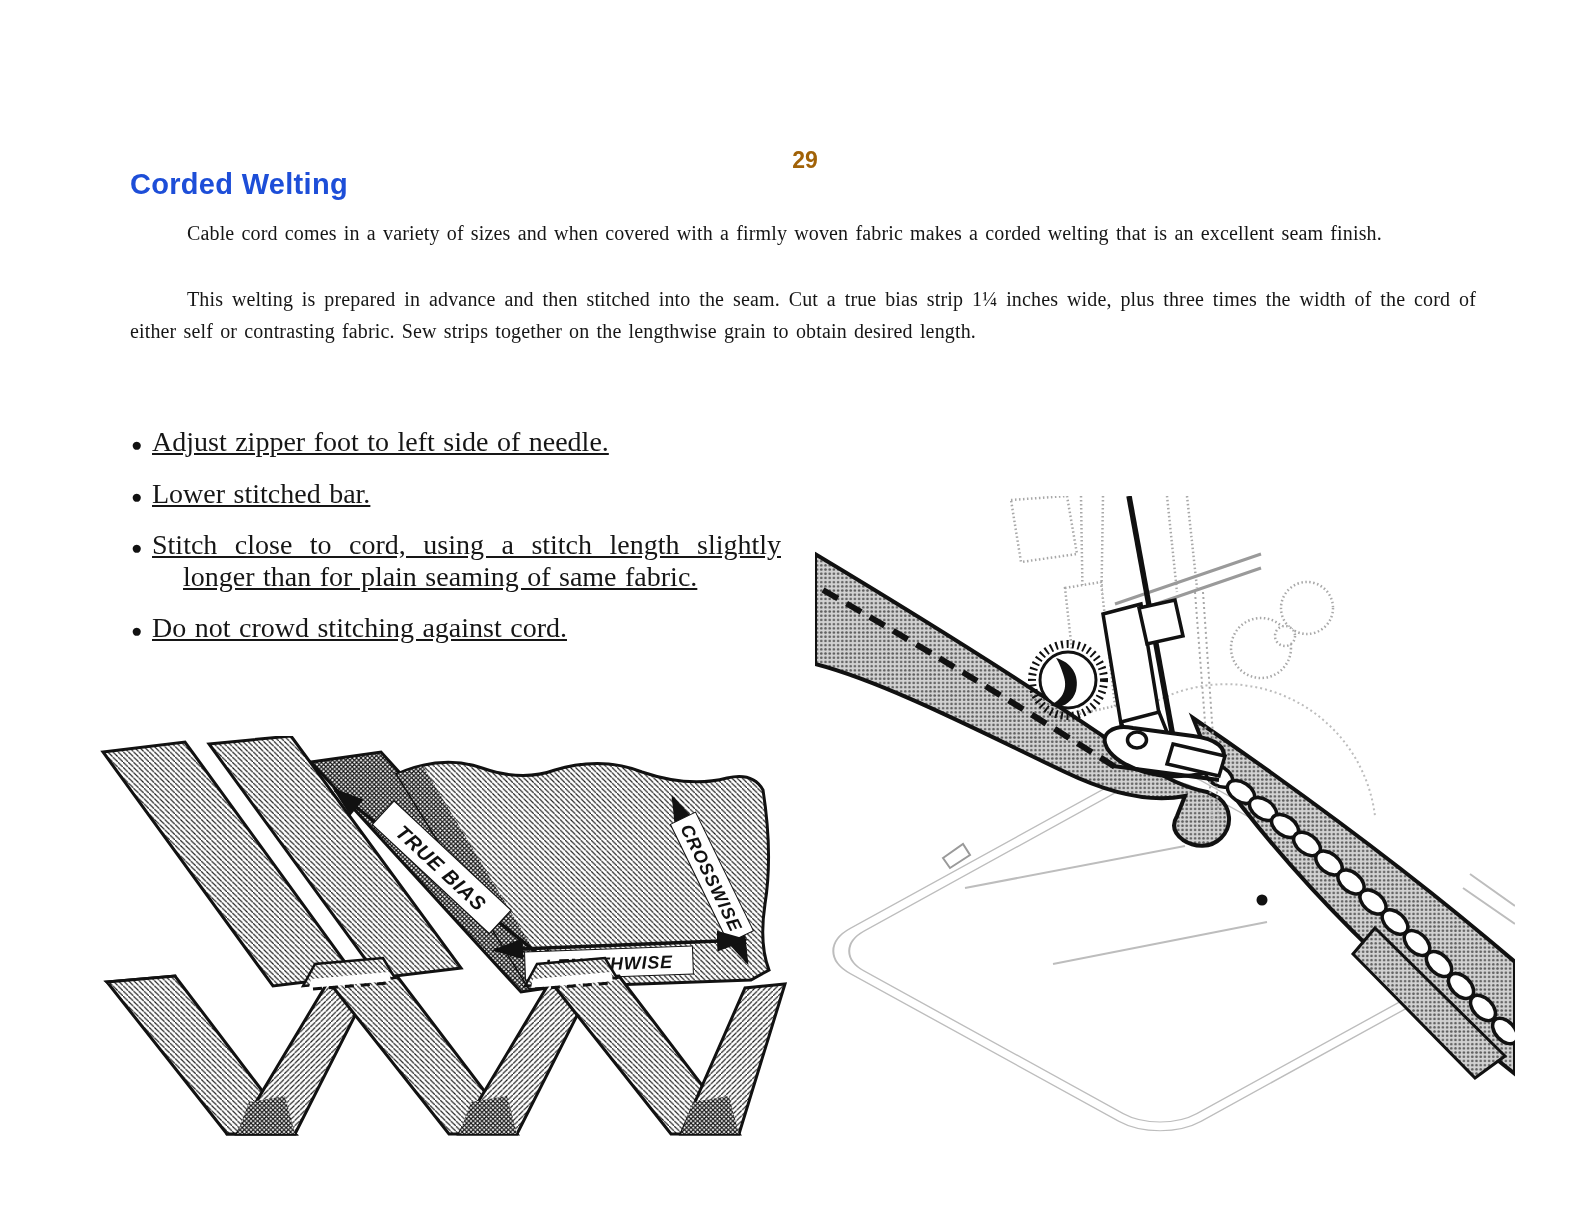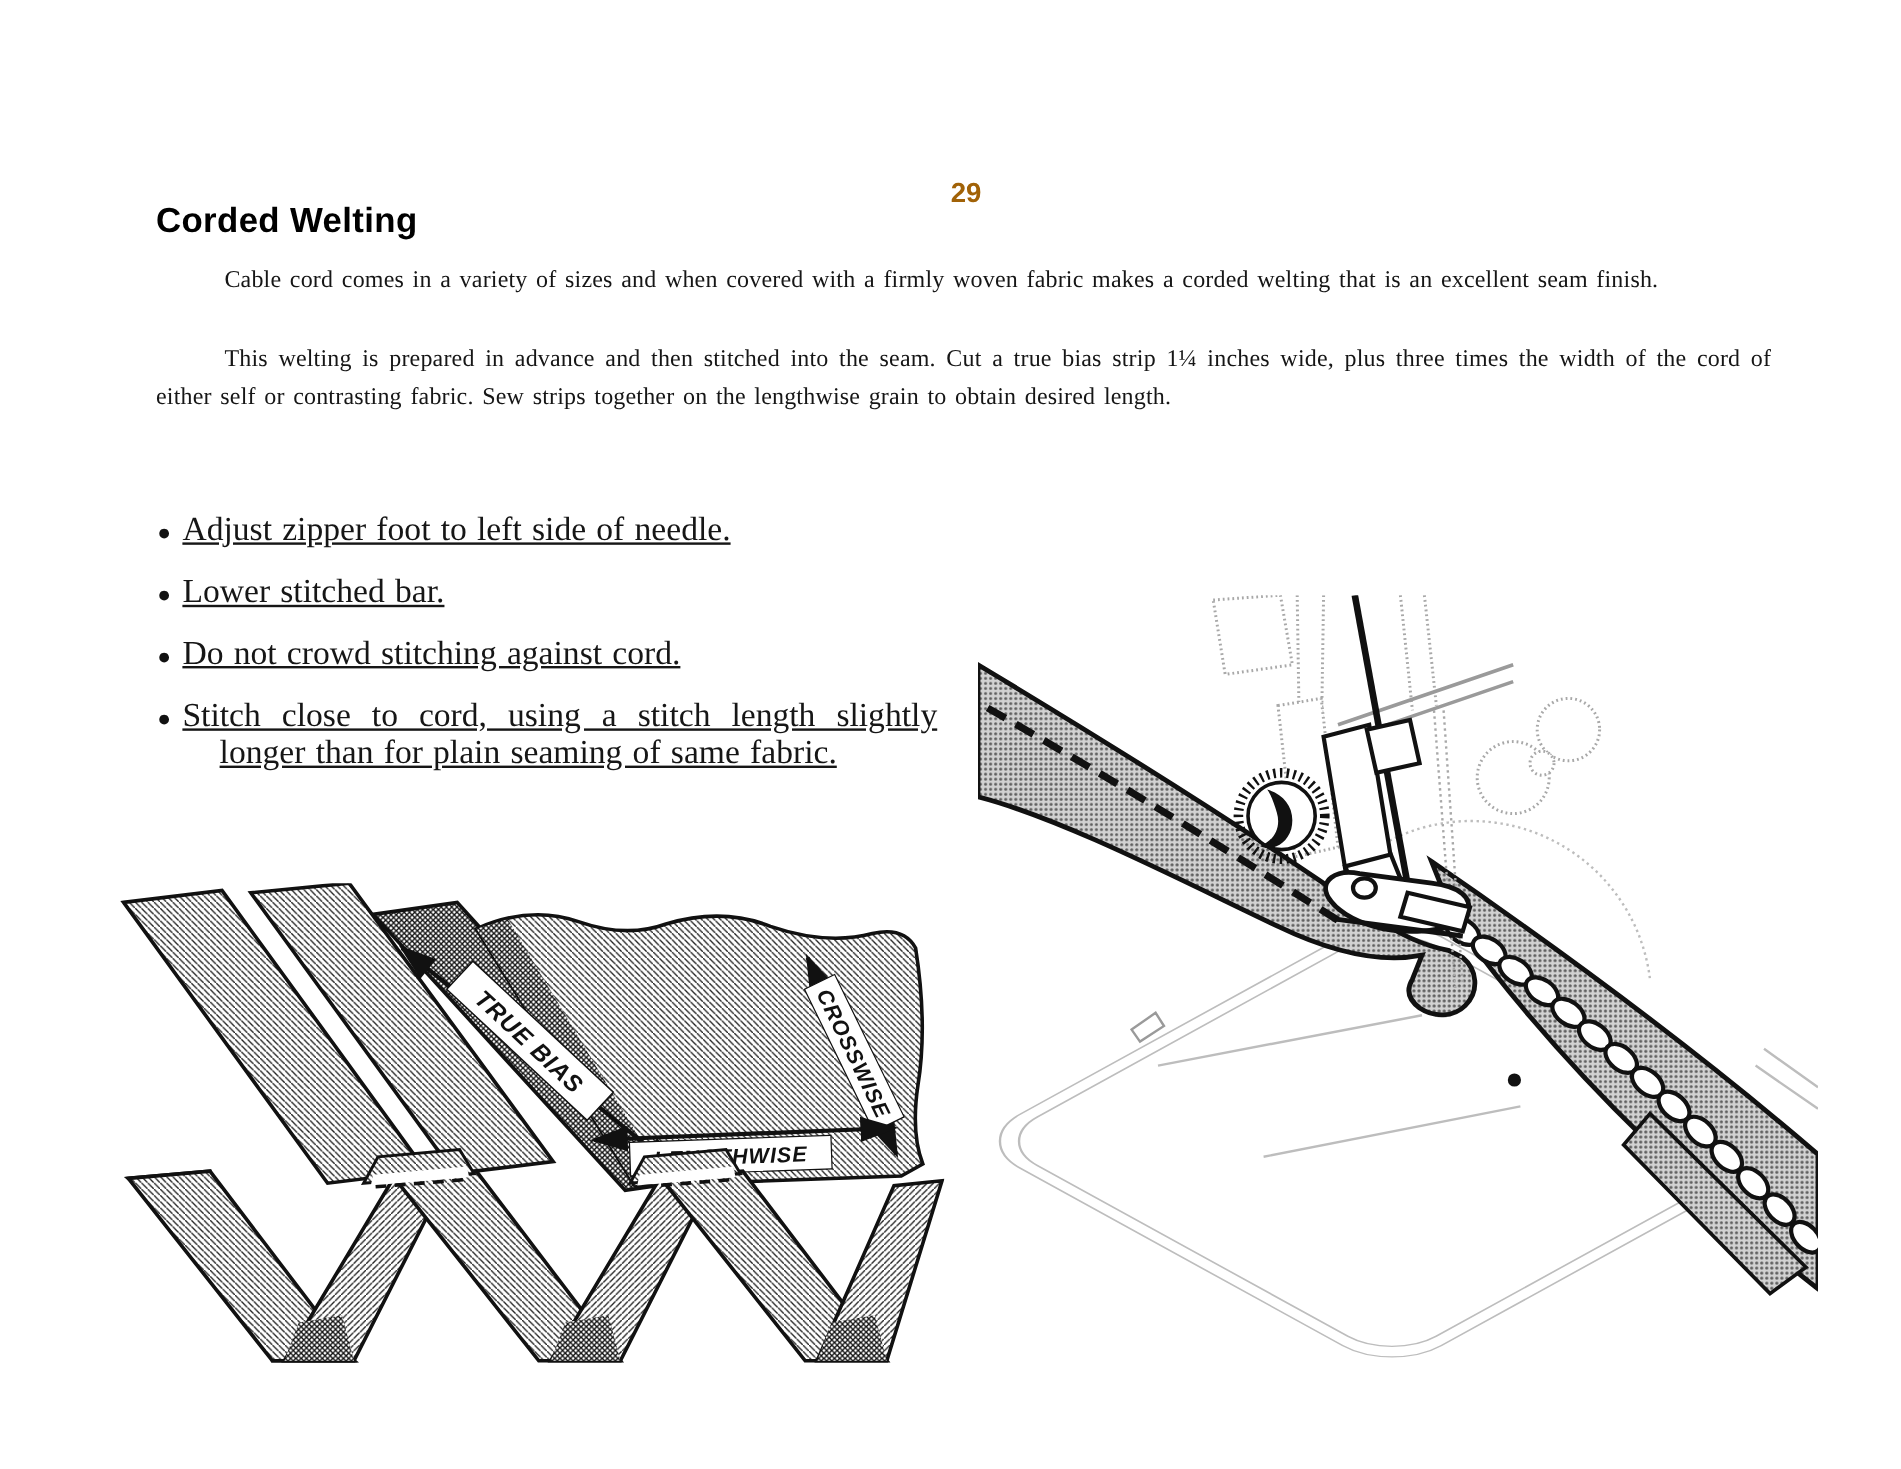--- a/index.html
+++ b/index.html
@@ -7,21 +7,21 @@
     position:relative; width:1584px; height:1224px; background:#ffffff;
     font-family:"Liberation Serif", serif; color:#161616; overflow:hidden;
   }
   .page-number {
     position:absolute; left:745px; top:147px; width:120px; text-align:center;
     font-family:"Liberation Sans", sans-serif; font-weight:bold; font-size:23px; color:#a16207;
   }
   .heading {
     position:absolute; left:130px; top:168px; margin:0;
     font-family:"Liberation Sans", sans-serif; font-weight:bold; font-size:29px;
-    letter-spacing:0.3px; color:#000000;
+    letter-spacing:0.3px; color:#1d4ed8;
   }
   .para {
     position:absolute; left:130px; width:1346px; margin:0;
     font-size:20px; line-height:31.5px; text-align:justify; text-indent:57px;
     word-spacing:2px; letter-spacing:0.15px;
   }
   .para-1 { top:218px; }
   .para-2 { top:284px; }
   .bullet-list {
     position:absolute; left:129px; top:426px; width:652px;
@@ -53,22 +53,22 @@
   <div class="page-number">29</div>
 
   <h1 class="heading">Corded Welting</h1>
 
   <p class="para para-1">Cable cord comes in a variety of sizes and when covered with a firmly woven fabric makes a corded welting that is an excellent seam finish.</p>
   <p class="para para-2">This welting is prepared in advance and then stitched into the seam. Cut a true bias strip 1¼ inches wide, plus three times the width of the cord of either self or contrasting fabric. Sew strips together on the lengthwise grain to obtain desired length.</p>
 
   <ul class="bullet-list">
     <li><span>Adjust zipper foot to left side of needle.</span></li>
     <li><span>Lower stitched bar.</span></li>
+    <li><span>Stitch close to cord, using a stitch length slightly longer than for plain seaming of same fabric.</span></li>
     <li><span>Do not crowd stitching against cord.</span></li>
-    <li><span>Stitch close to cord, using a stitch length slightly longer than for plain seaming of same fabric.</span></li>
   </ul>
 
   <svg class="illus illus-left" width="690" height="412" viewBox="0 0 690 412">
     <defs>
       <pattern id="pHA" width="5.2" height="5.2" patternUnits="userSpaceOnUse">
         <rect width="5.2" height="5.2" fill="#fff"></rect>
         <path d="M-1,-1 L6.2,6.2" stroke="#1e1e1e" stroke-width="1.1"></path>
       </pattern>
       <pattern id="pHB" width="5.2" height="5.2" patternUnits="userSpaceOnUse">
         <rect width="5.2" height="5.2" fill="#fff"></rect>

